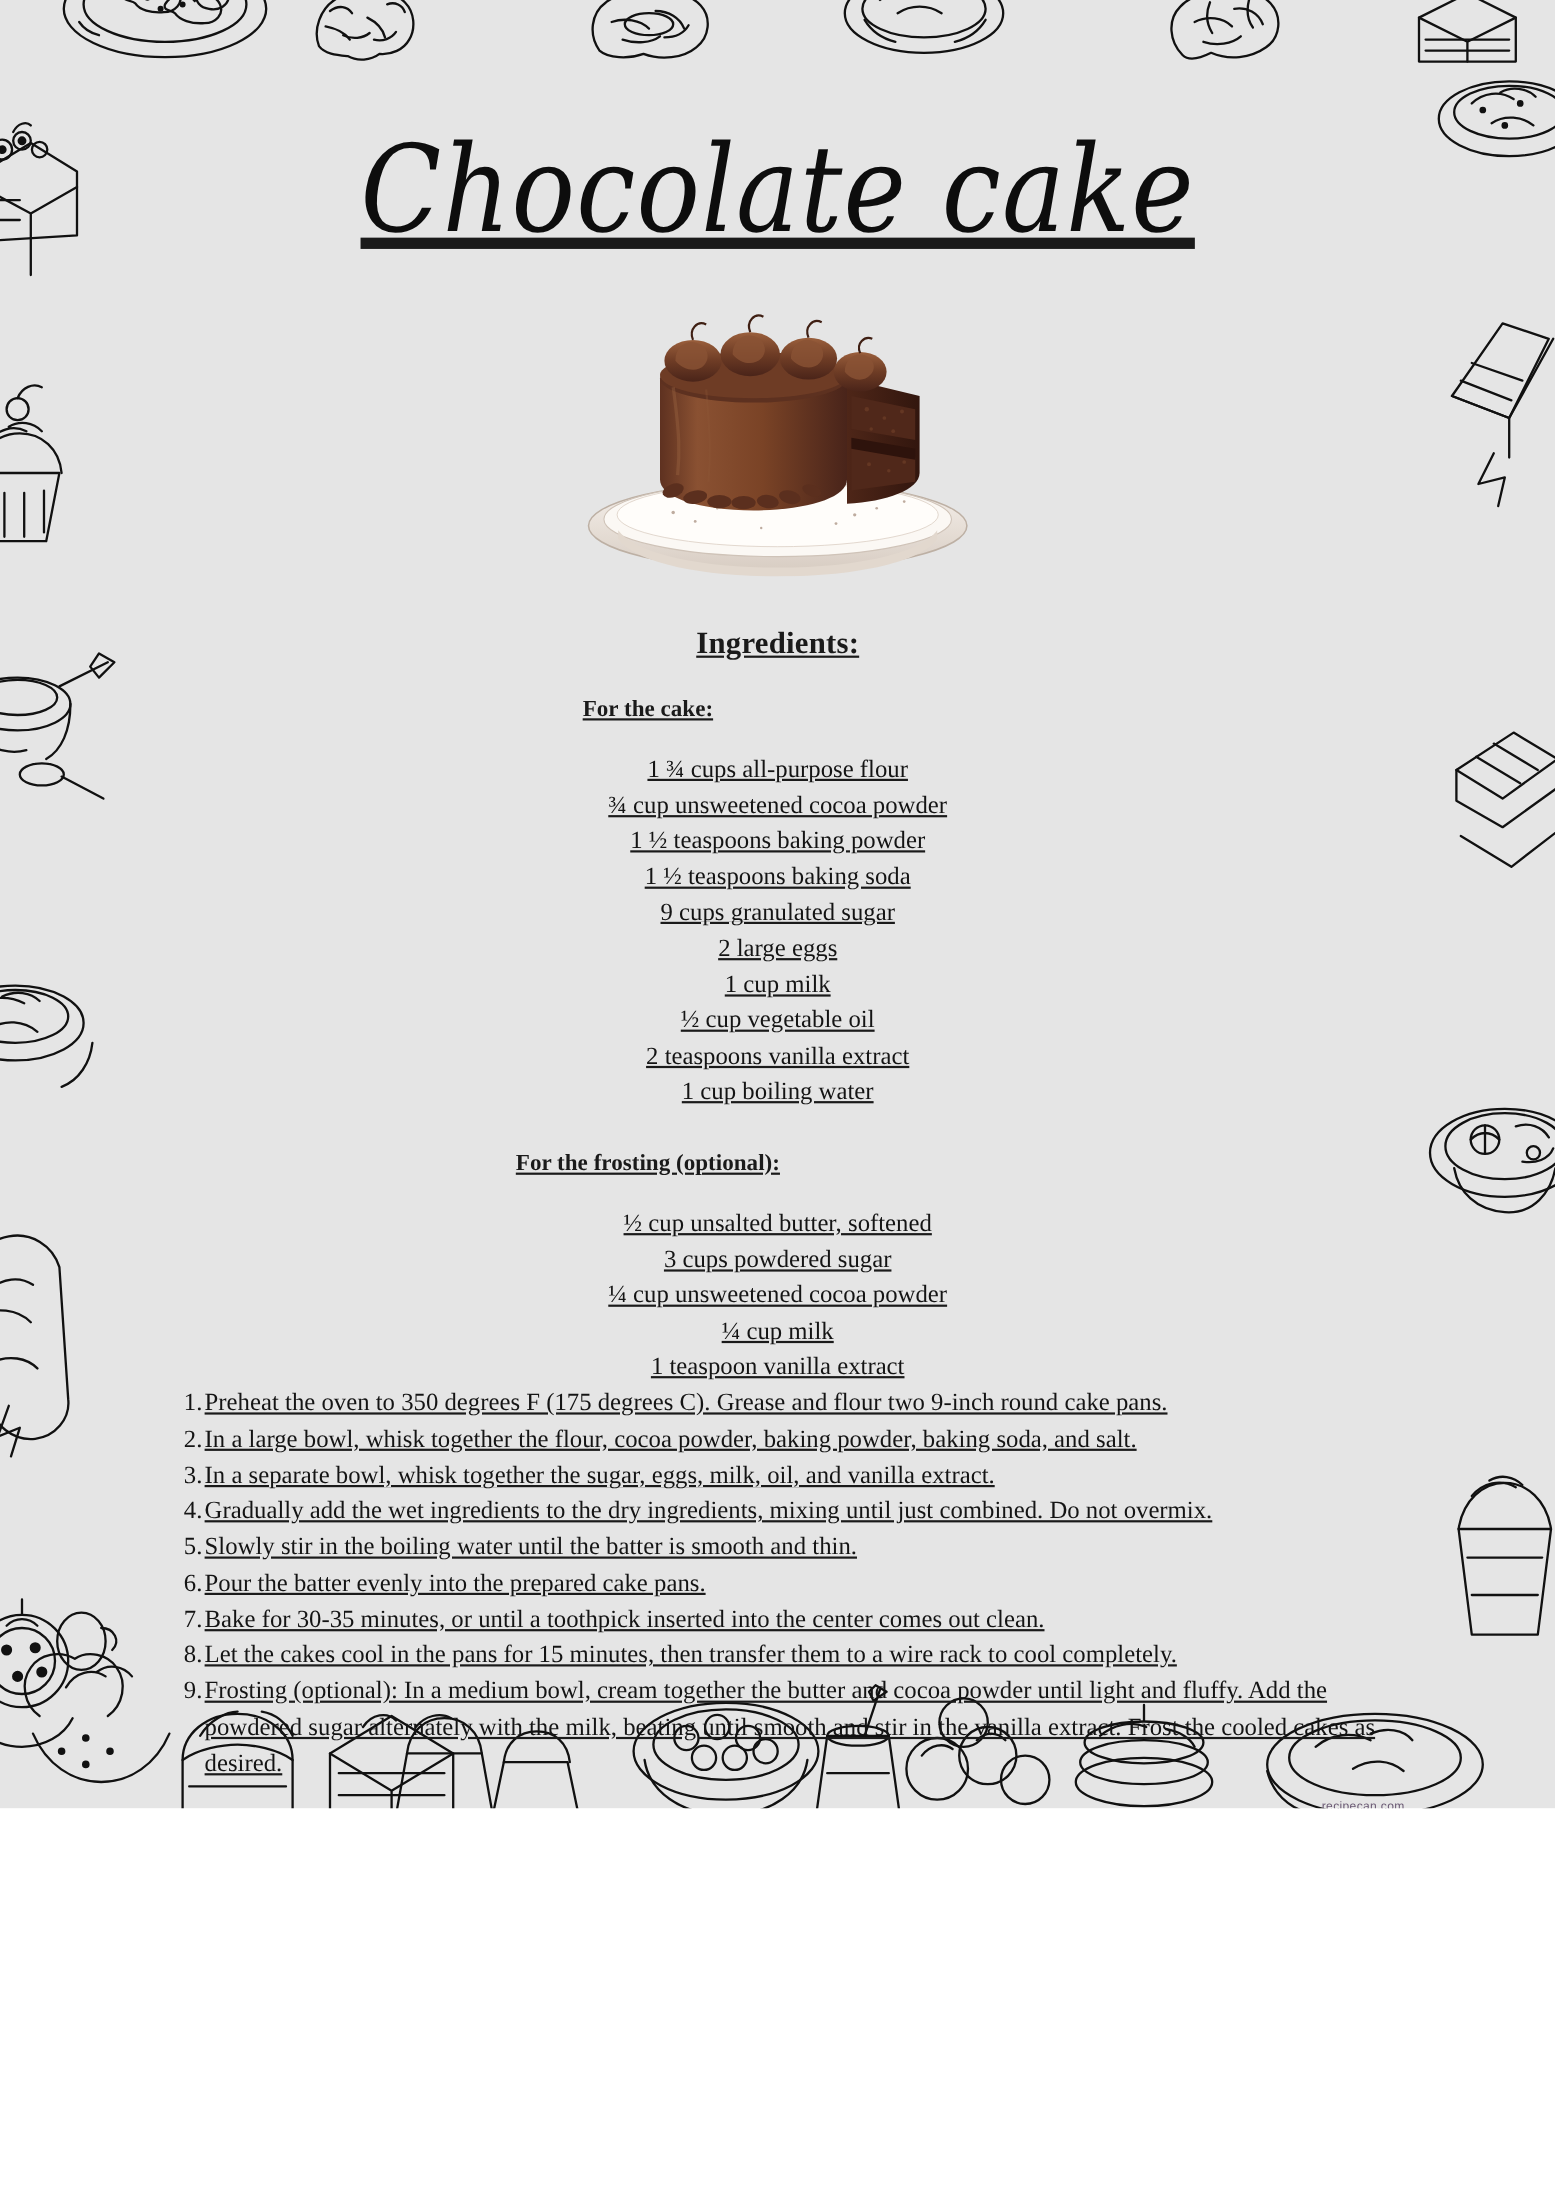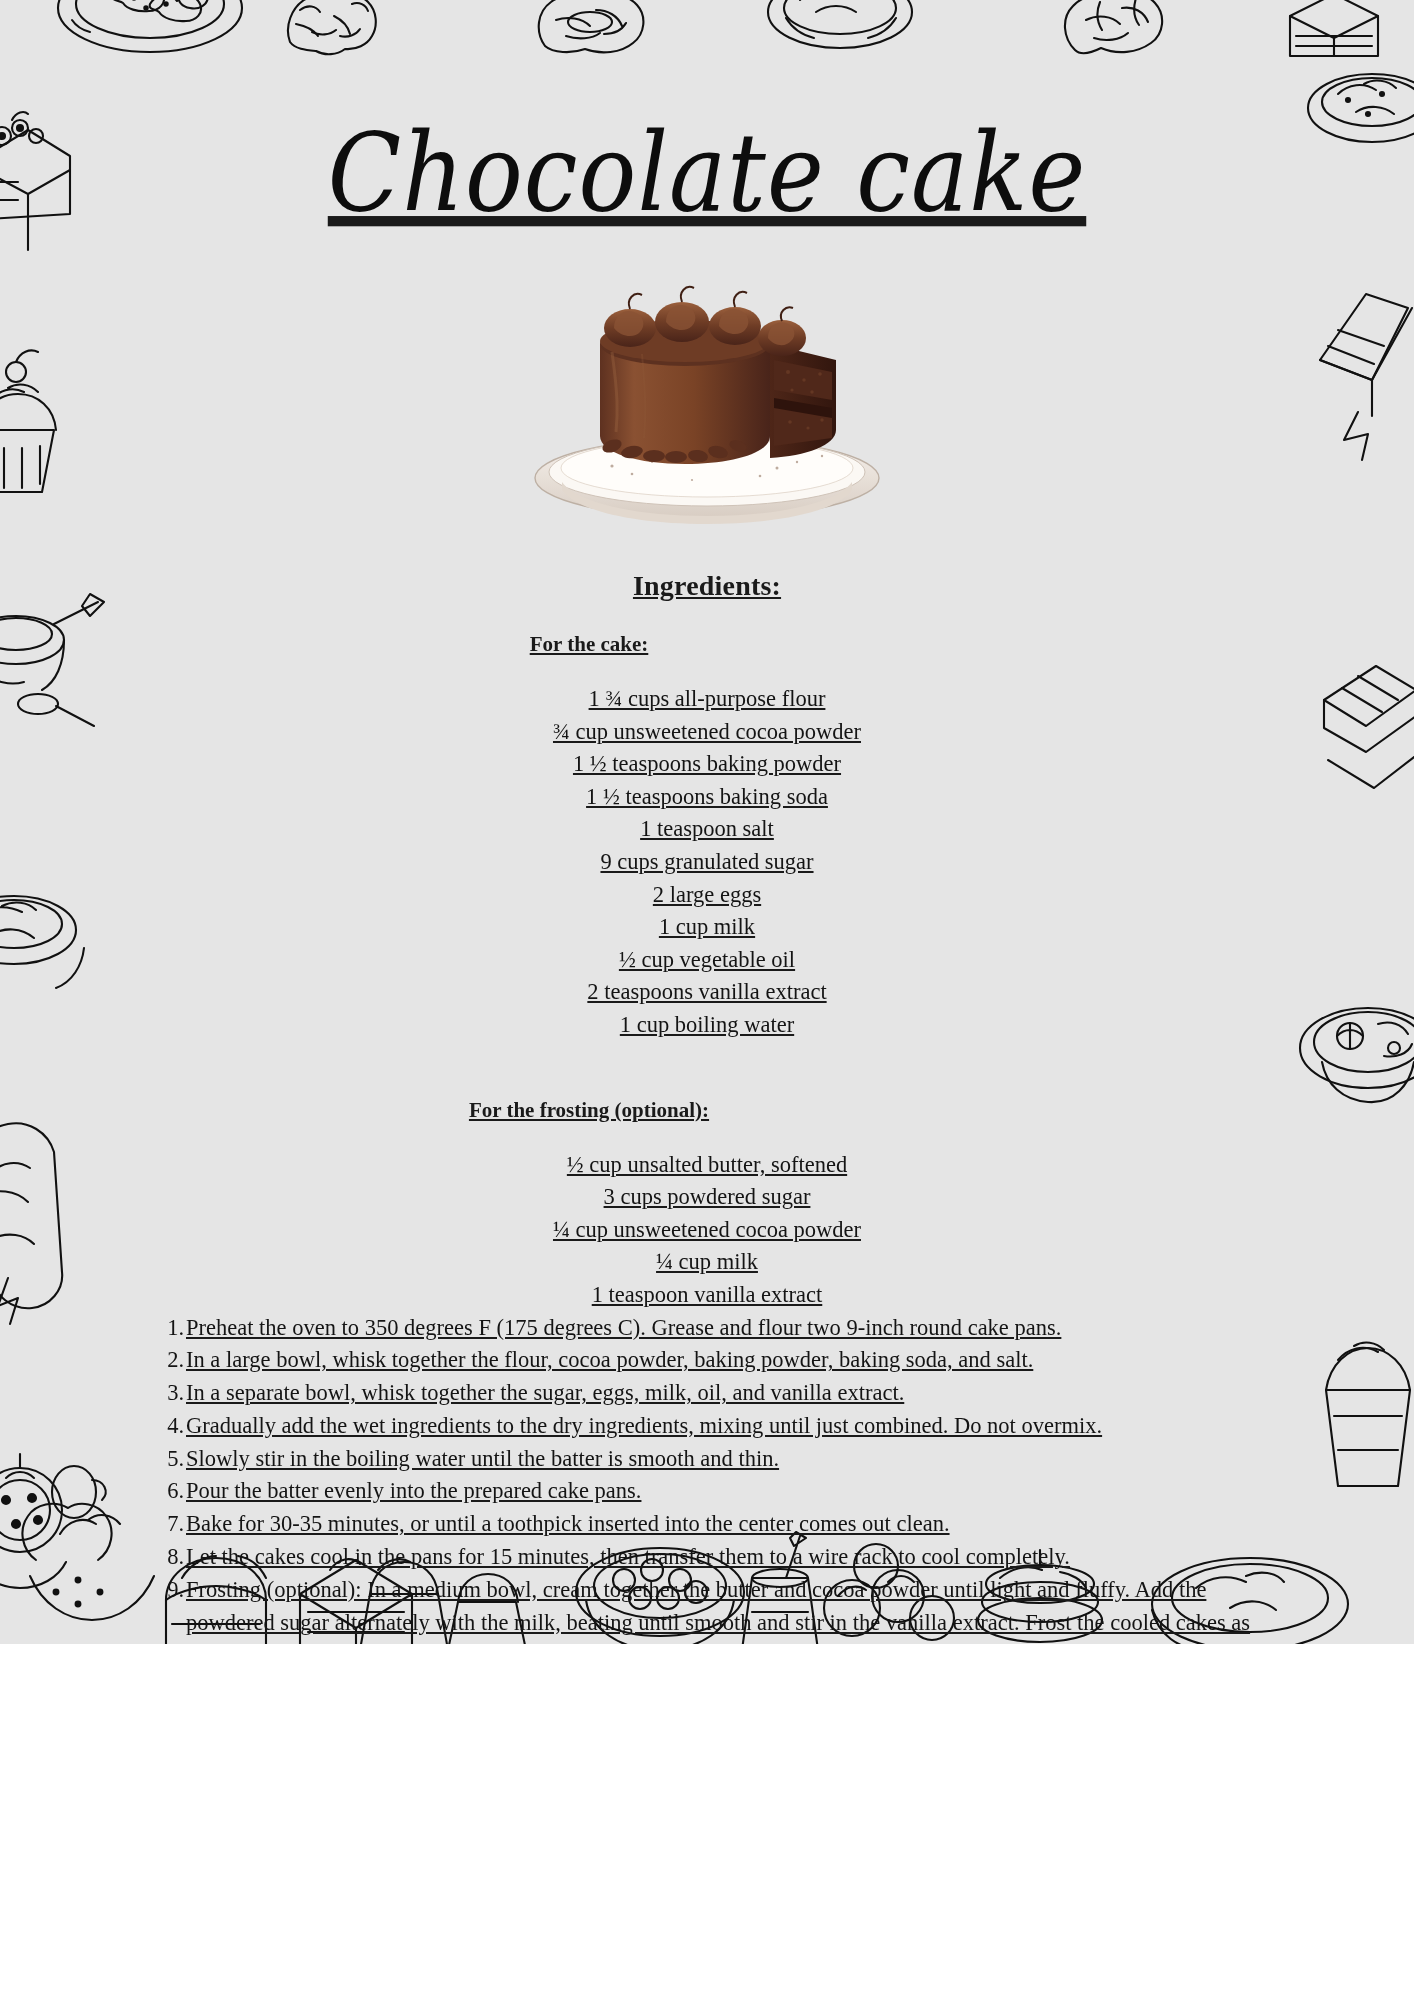--- a/index.html
+++ b/index.html
@@ -80,21 +80,21 @@
     font-family: "Liberation Serif", "DejaVu Serif", serif;
     font-weight: 700;
     font-size: 21px;
     text-align: center;
     margin: 0;
     padding: 0;
     position: relative;
     left: -118px;
   }
   .sub-cake { margin-top: 30px; }
-  .sub-frosting { margin-top: 56px; }
+  .sub-frosting { margin-top: 36px; }
 
   .ing-list {
     list-style: none;
     margin: 0;
     padding: 0;
     text-align: center;
   }
   .ing-list.first { margin-top: 26px; }
   .ing-list.second { margin-top: 26px; }
   .ing-list li {
@@ -458,21 +458,20 @@
 
     <h2 class="section-heading heading-ingredients">Ingredients:</h2>
 
     <h3 class="subsection-heading sub-cake">For the cake:</h3>
 
     <ul class="ing-list first">
       <li>1 ¾ cups all-purpose flour</li>
       <li>¾ cup unsweetened cocoa powder</li>
       <li>1 ½ teaspoons baking powder</li>
       <li>1 ½ teaspoons baking soda</li>
-      <li>1 teaspoon salt</li>
       <li>9 cups granulated sugar</li>
       <li>2 large eggs</li>
       <li>1 cup milk</li>
       <li>½ cup vegetable oil</li>
       <li>2 teaspoons vanilla extract</li>
       <li>1 cup boiling water</li>
     </ul>
 
     <h3 class="subsection-heading sub-frosting">For the frosting (optional):</h3>
 

